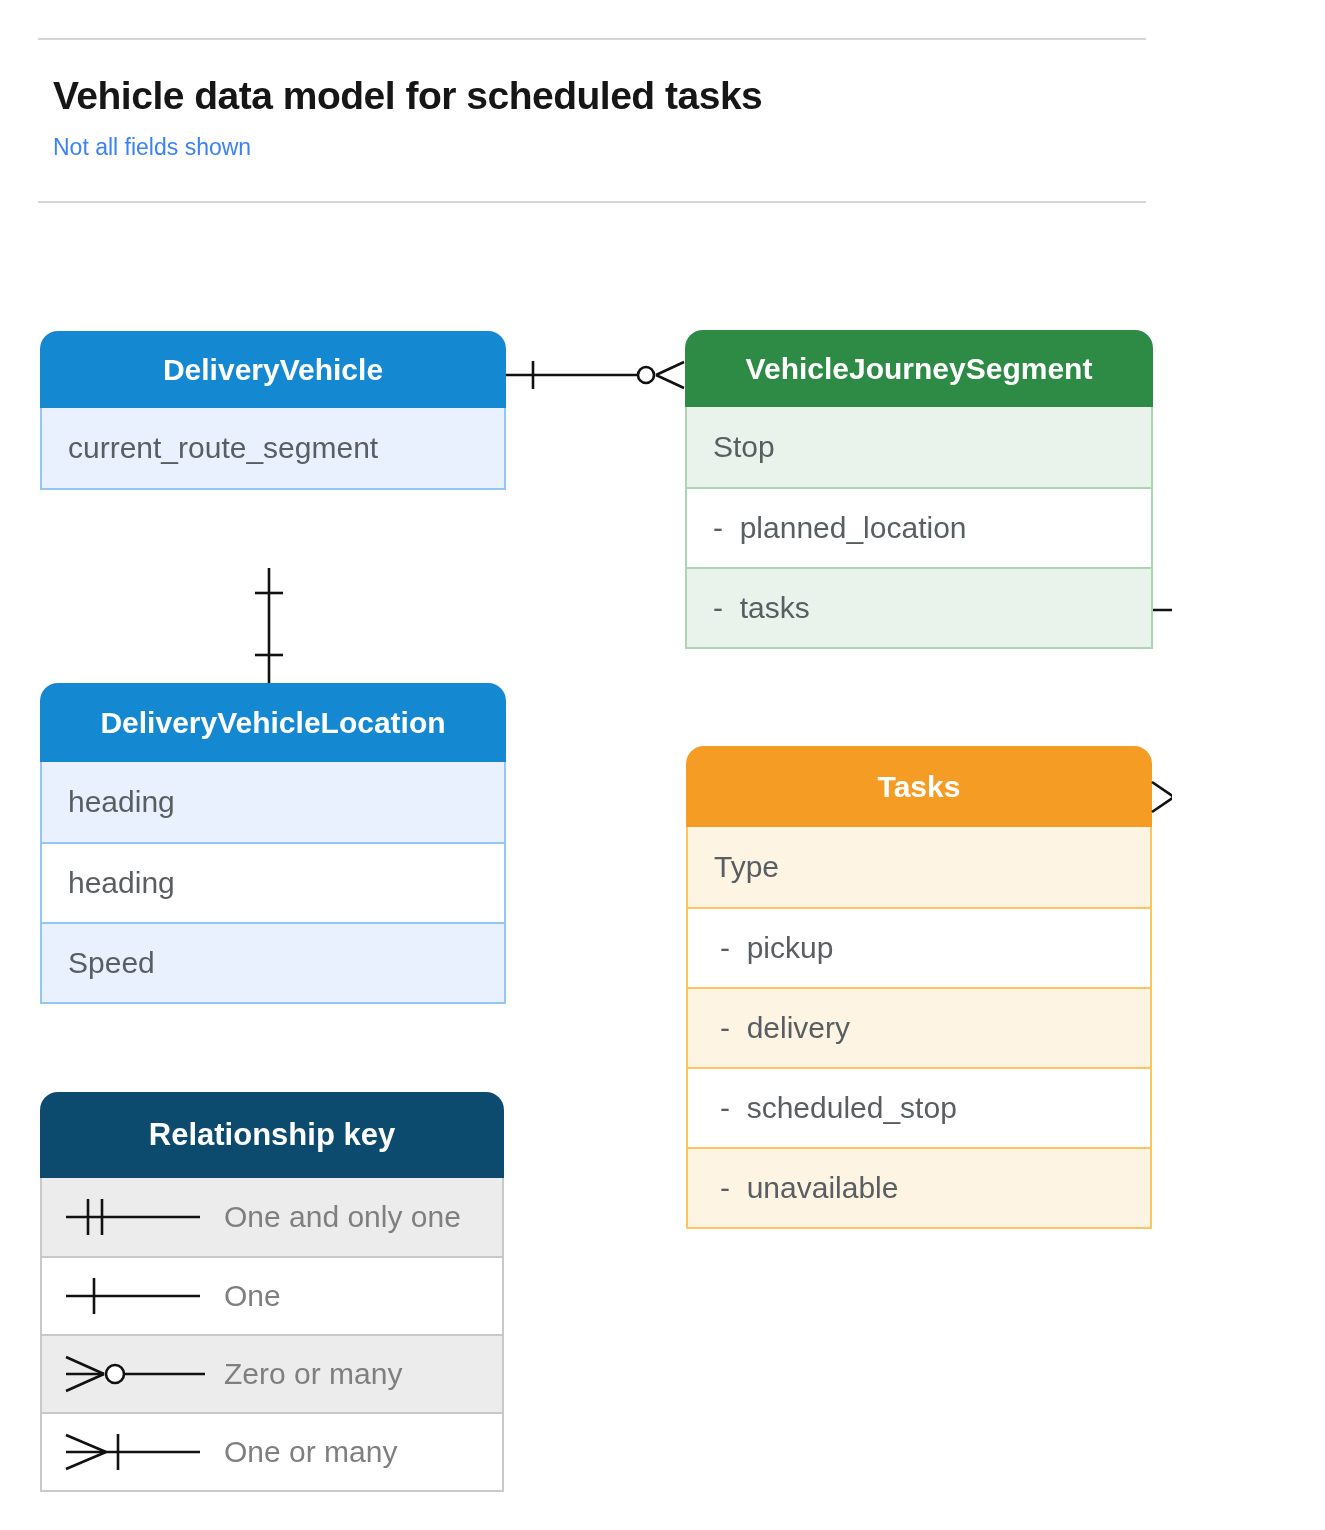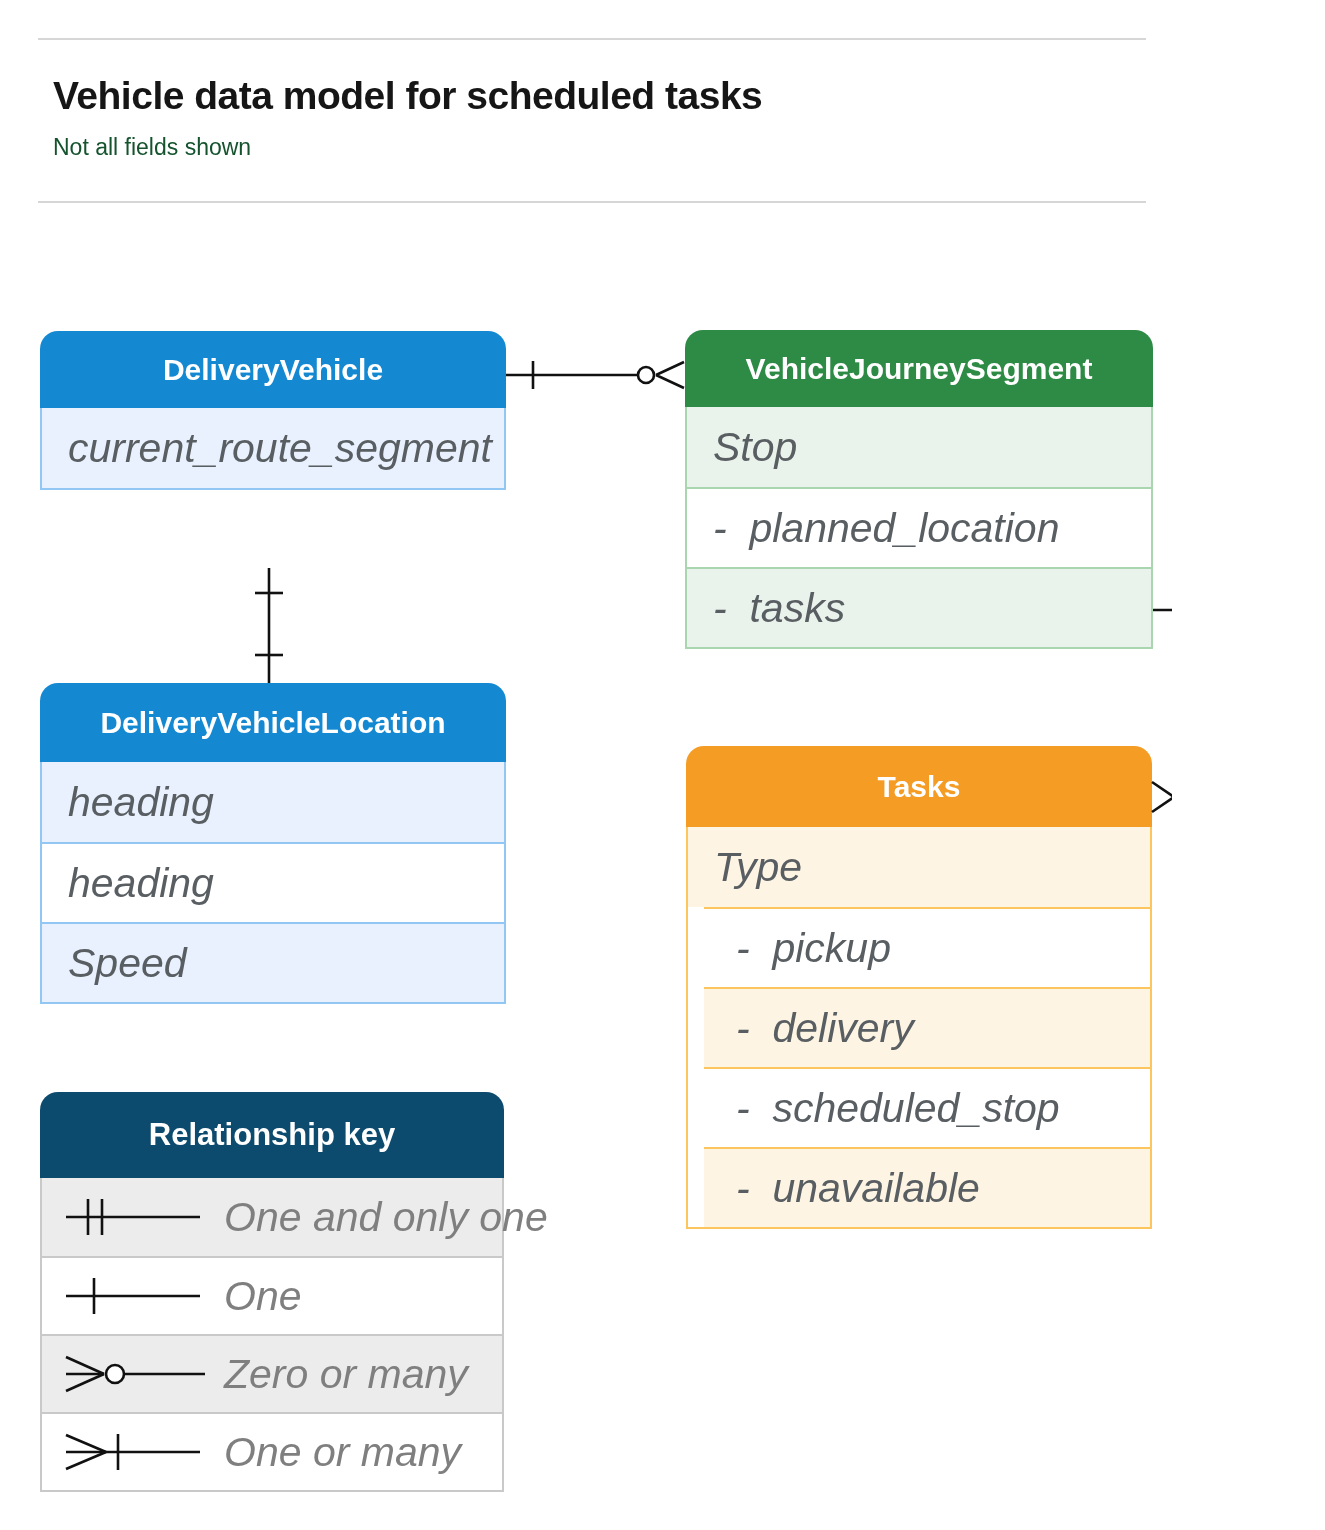--- a/index.html
+++ b/index.html
@@ -2,34 +2,34 @@
 <html><head>
 <meta charset="utf-8">
 <style>
   html,body{margin:0;padding:0;background:#ffffff;}
   body{font-family:"Liberation Sans","DejaVu Sans",sans-serif;}
   #canvas{position:relative;width:1172px;height:1530px;background:#fff;overflow:hidden;}
 
   .rule{position:absolute;left:38px;width:1108px;height:2px;background:#d6d6d6;}
 
   .page-title{position:absolute;left:53px;top:74px;font-size:39px;font-weight:700;color:#161616;letter-spacing:-0.5px;}
-  .page-subtitle{position:absolute;left:53px;top:134px;font-size:23px;color:#14532d;}
+  .page-subtitle{position:absolute;left:53px;top:134px;font-size:23px;color:#3b82f6;}
 
   .entity{position:absolute;}
   .entity .hdr{
     height:77px;border-radius:18px 18px 0 0;display:flex;align-items:center;justify-content:center;
     color:#fff;font-weight:700;font-size:30px;
   }
   .entity .rows{border:2px solid;border-top:none;box-sizing:border-box;}
   .entity .row{
     height:80px;display:flex;align-items:center;box-sizing:border-box;
-    padding-left:26px;font-size:41px;color:#595e62;white-space:pre;background:#fff;font-style:italic;
+    padding-left:26px;font-size:30px;color:#595e62;white-space:pre;background:#fff;
   }
   .entity .row + .row{border-top:2px solid;}
-  .entity .row.indent{padding-left:32px;margin-left:16px;}
+  .entity .row.indent{padding-left:32px;}
 
   
   .theme-blue .hdr{background:#1489d2;}
   .theme-blue .rows{border-color:#92c7f3;}
   .theme-blue .row + .row{border-top-color:#92c7f3;}
   .theme-blue .row.shaded{background:#e8f1fd;}
 
   
   .theme-green .hdr{background:#2e8b46;text-align:right;}
   .theme-green .rows{border-color:#a9d5b0;}

